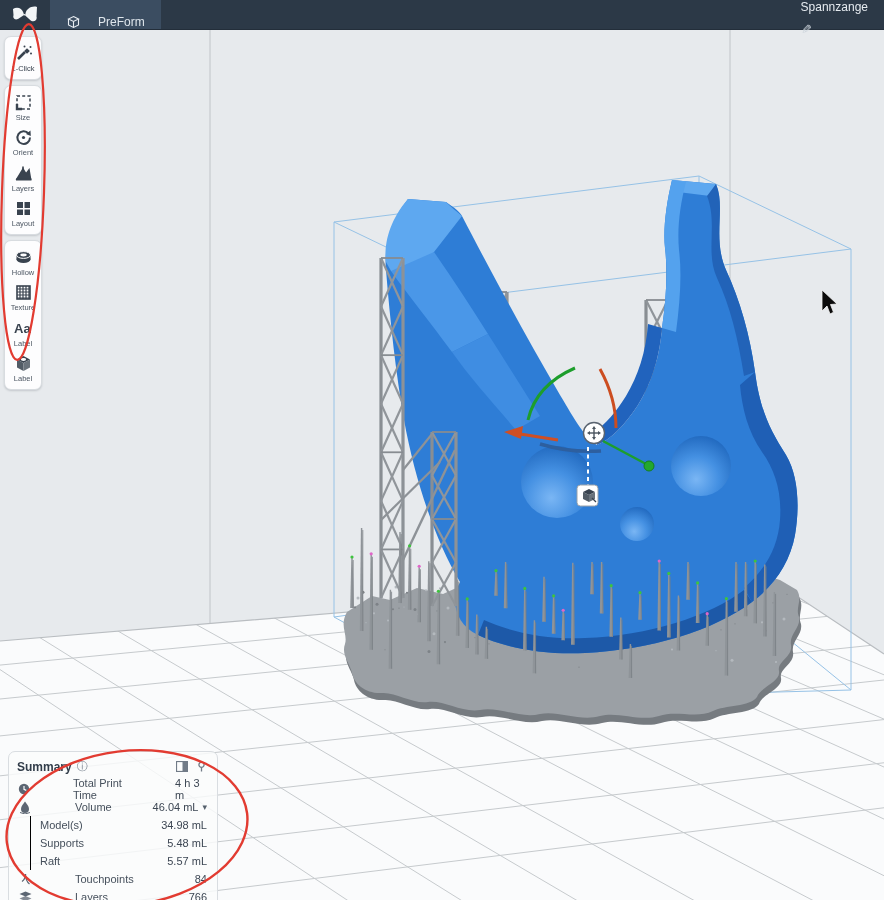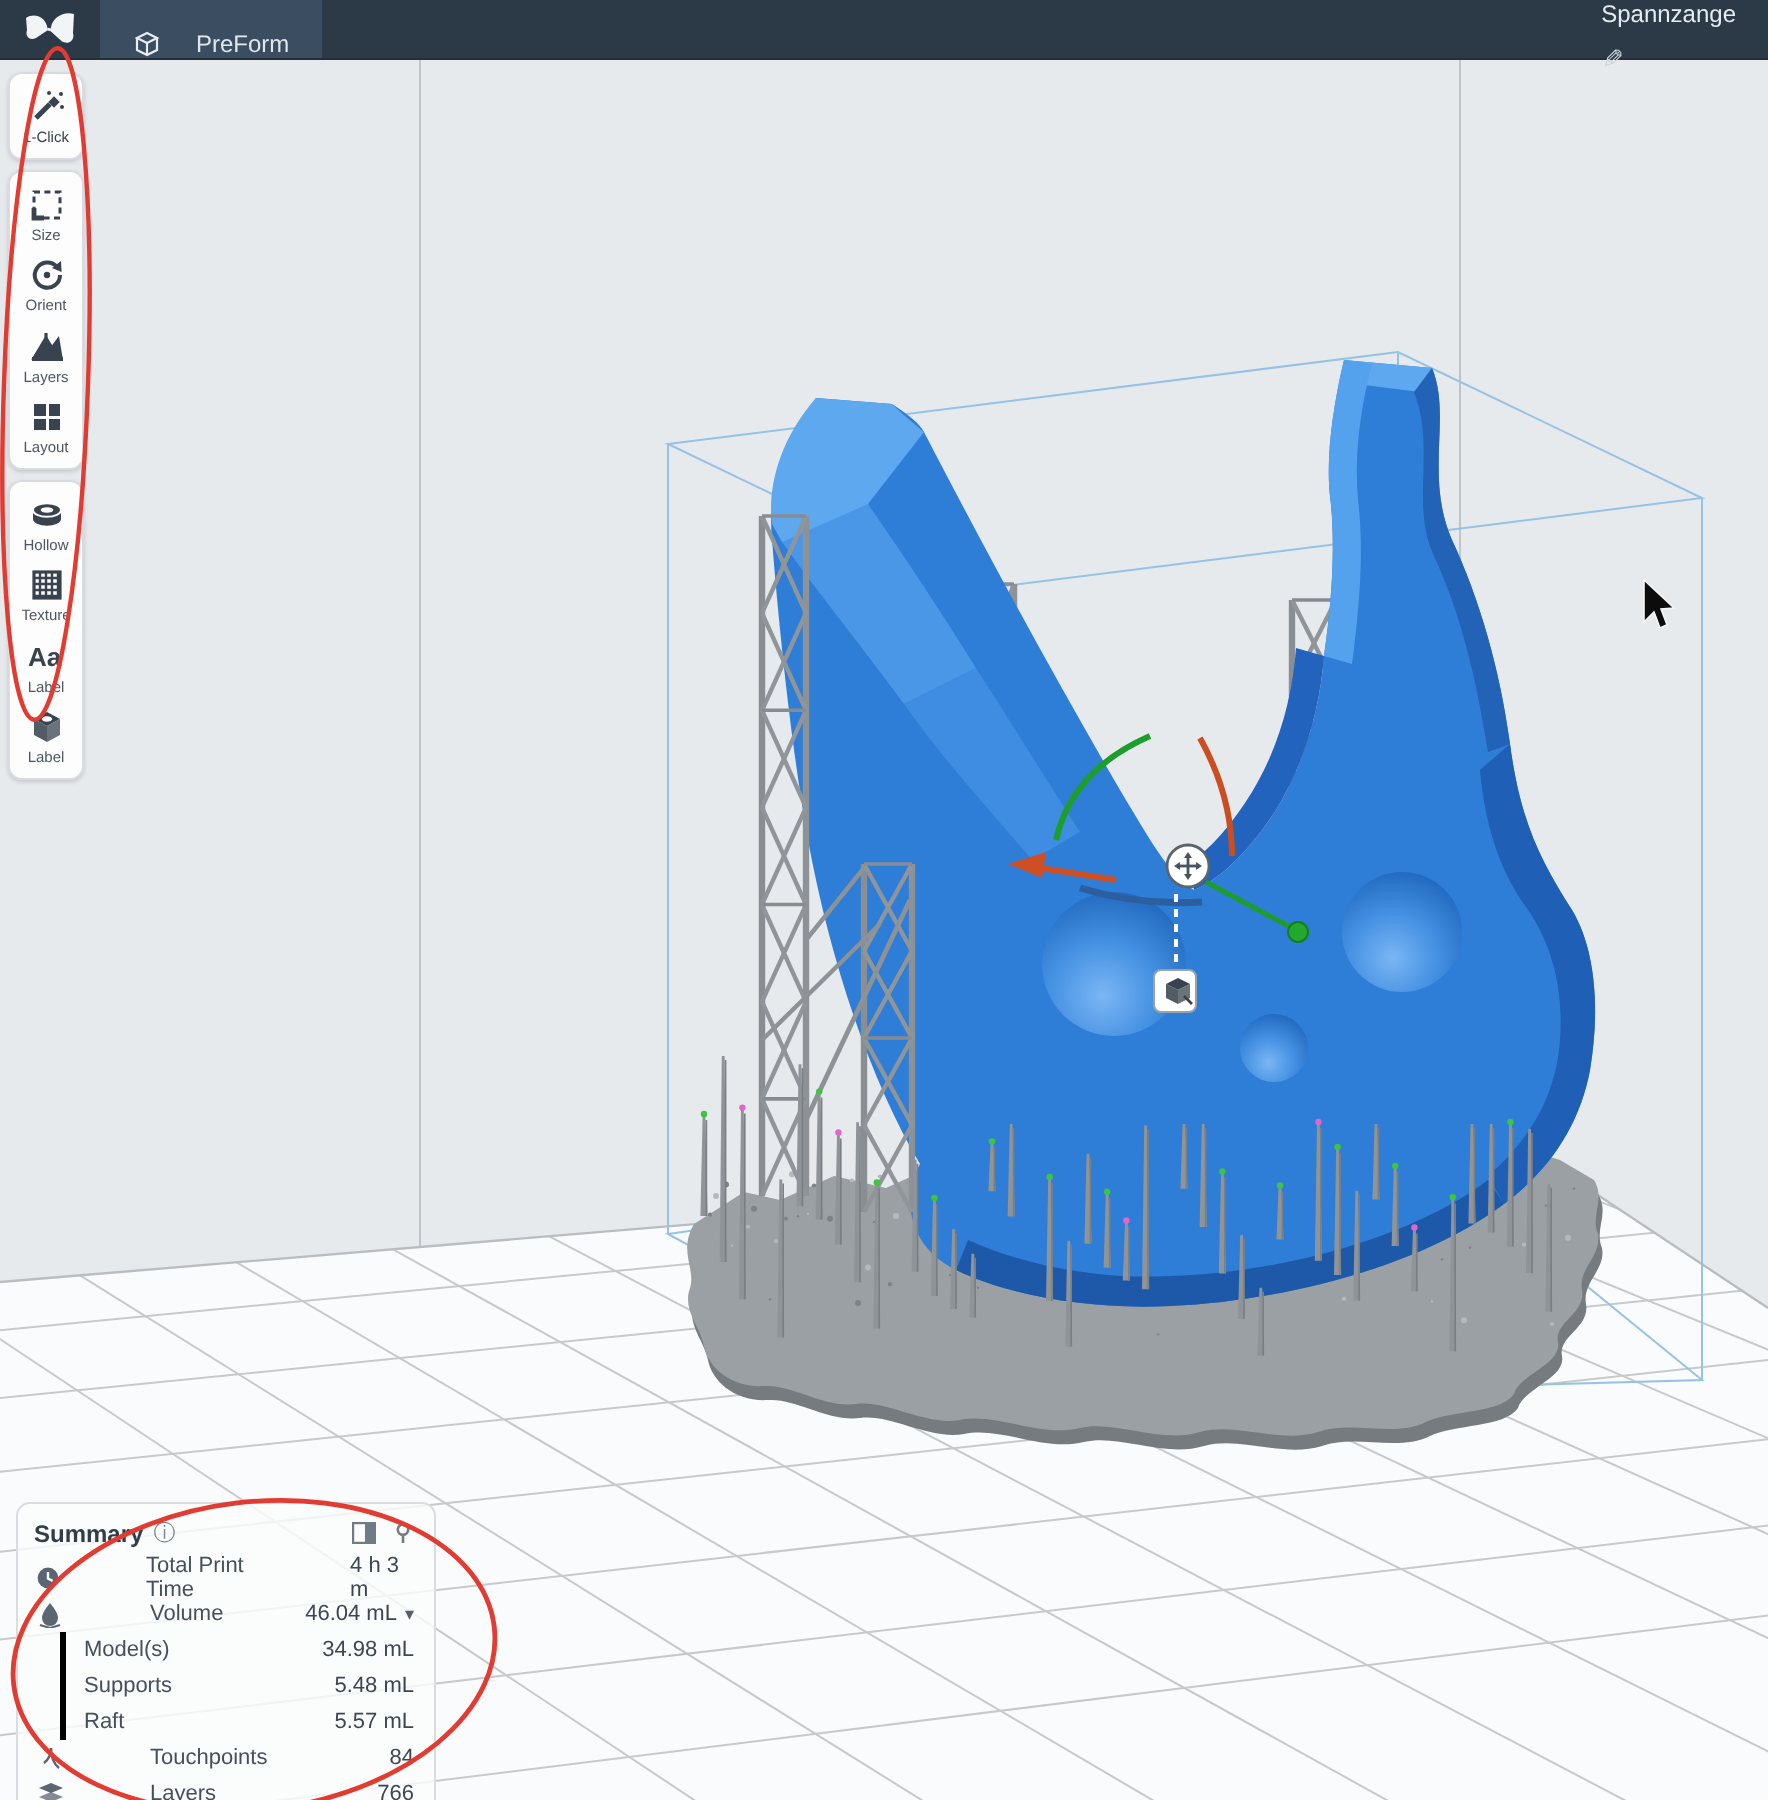--- a/index.html
+++ b/index.html
@@ -27,21 +27,21 @@
   .summary{position:absolute;left:8px;top:751px;width:210px;z-index:20;
     background:rgba(250,251,252,.84);border:1px solid #d9dde1;border-radius:7px;
     padding:7px 10px 8px 8px;box-sizing:border-box;color:#3c4653;}
   .sum-head{display:flex;align-items:center;font-size:12px;font-weight:bold;color:#323d4a;margin-bottom:6px;}
   .sum-head .info{font-weight:normal;font-size:11px;margin-left:5px;color:#7b8591;}
   .sum-head .hicons{margin-left:auto;display:flex;gap:8px;align-items:center;}
   .srow{display:flex;align-items:center;font-size:11px;height:18px;gap:36px;}
   .srow .sicon{width:16px;display:flex;justify-content:center;margin-right:6px;color:#5c6673;}
   .srow .slabel{color:#46505c;}
   .srow .sval{margin-left:auto;color:#3c4653;display:flex;align-items:center;gap:4px;}
-  .children{border-left:3px solid #000000;margin-left:13px;padding-left:0;}
+  .children{border-left:1px solid #000000;margin-left:13px;padding-left:0;}
   .children .srow{padding-left:9px;}
   .caret{font-size:9px;color:#55606c;}
 </style>
 </head>
 <body>
 
 <svg id="scene" width="884" height="900" viewBox="0 0 884 900">
   <defs>
     <radialGradient id="dimp" cx="0.42" cy="0.72" r="0.75">
       <stop offset="0%" stop-color="#7ab6f4"></stop>

